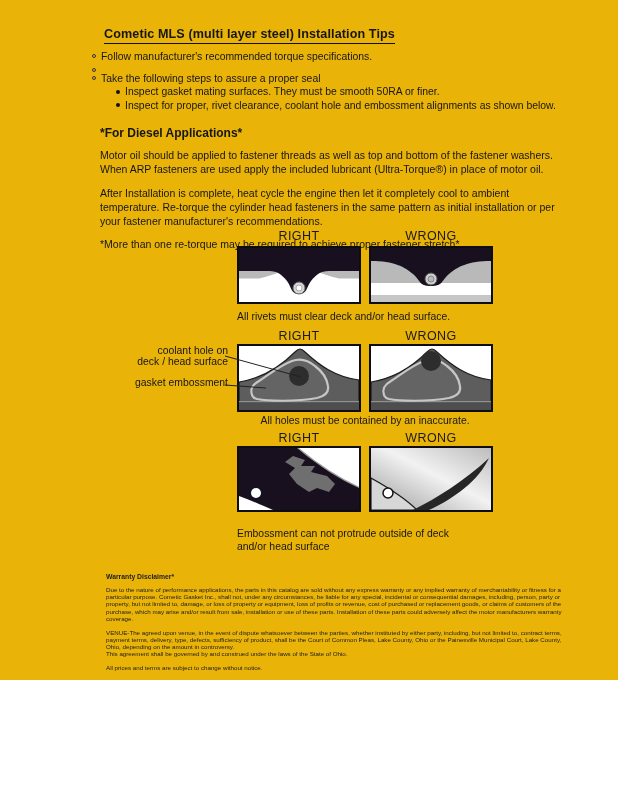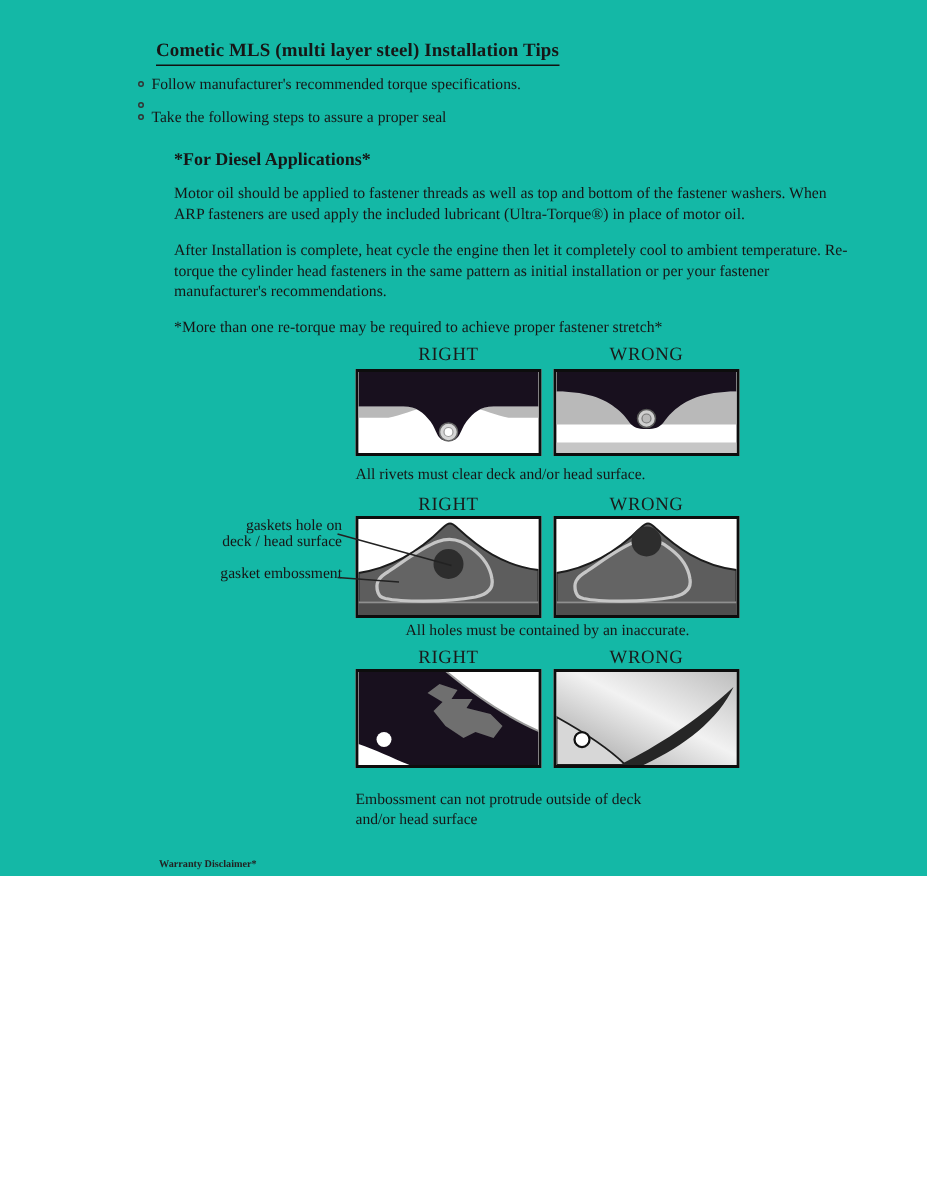--- a/index.html
+++ b/index.html
@@ -1,40 +1,40 @@
 <!DOCTYPE html>
 <html><head>
 <meta charset="utf-8">
 <style>
   * { margin:0; padding:0; box-sizing:border-box; }
   html,body { background:#fff; }
   .doc {
-    position:relative; width:618px; height:584px; background:#14b8a6;
-    font-family:Liberation Serif, serif; color:#161616; overflow:hidden;
+    position:relative; width:618px; height:680px; background:#eab308;
+    font-family:Liberation Sans, sans-serif; color:#161616; overflow:hidden;
   }
   
   .content { position:absolute; left:92px; top:24px; width:472px; }
   .title-wrap { margin-left:12px; margin-bottom:6px; }
   .doc-title {
     display:inline-block; font-size:12.6px; font-weight:bold;
     border-bottom:1.6px solid #111; padding-bottom:1.5px; letter-spacing:.1px;
   }
   .bullets { list-style:none; font-size:10.4px; line-height:13.6px; }
   .bullets li { display:flex; align-items:flex-start; }
   .b-circ {
     width:4px; height:4px; border:1px solid #333; border-radius:50%;
     flex:0 0 auto; margin:4.5px 5px 0 0;
   }
   .b-dot {
     width:4px; height:4px; background:#111; border-radius:50%;
     flex:0 0 auto; margin:4.5px 5px 0 0;
   }
   .subbullets { list-style:none; margin-left:24px; font-size:10.4px; line-height:13.6px; }
   .subbullets li { display:flex; align-items:flex-start; }
-  .diesel { margin-left:24px; margin-top:14px; width:455px; }
+  .diesel { margin-left:8px; margin-top:14px; width:455px; }
   .diesel-h { font-size:12px; font-weight:bold; margin-bottom:9px; }
   .diesel p { font-size:10.5px; line-height:13.8px; margin-bottom:10px; }
   
   .fig-label {
     position:absolute; width:124px; text-align:center;
     font-size:12.5px; font-weight:500; letter-spacing:.4px; color:#1a1a1a;
   }
   .fig-box {
     position:absolute; width:124px; border:2px solid #0d0d0d; background:#fff;
   }
@@ -64,20 +64,30 @@
         <span>Follow manufacturer's recommended torque specifications.</span>
       </li>
       <li>
         <span class="b-circ"></span>
       </li>
       <li>
         <span class="b-circ"></span>
         <span>Take the following steps to assure a proper seal</span>
       </li>
     </ul>
+    <ul class="subbullets">
+      <li>
+        <span class="b-dot"></span>
+        <span>Inspect gasket mating surfaces.  They must be smooth 50RA or finer.</span>
+      </li>
+      <li>
+        <span class="b-dot"></span>
+        <span>Inspect for proper, rivet clearance, coolant hole and embossment alignments as shown below.</span>
+      </li>
+    </ul>
 
     <div class="diesel">
       <div class="diesel-h">*For Diesel Applications*</div>
       <p>Motor oil should be applied to fastener threads as well as top and bottom of the fastener washers. When ARP fasteners are used apply the included lubricant (Ultra-Torque®) in place of motor oil.</p>
       <p>After Installation is complete, heat cycle the engine then let it completely cool to ambient temperature. Re-torque the cylinder head fasteners in the same pattern as initial installation or per your fastener manufacturer's recommendations.</p>
       <p>*More than one re-torque may be required to achieve proper fastener stretch*</p>
     </div>
   </div>
 
   <div class="fig-label" style="left:237px; top:229px;">RIGHT</div>
@@ -102,21 +112,21 @@
       <circle cx="60" cy="31" r="6" fill="#cfcfcf" stroke="#555" stroke-width="1"></circle>
       <circle cx="60" cy="31" r="3" fill="#b9b9b9" stroke="#777" stroke-width="0.8"></circle>
     </svg>
   </div>
   <div class="fig-caption" style="left:237px; top:311px;">All rivets must clear deck and/or head surface.</div>
 
   <div class="fig-label" style="left:237px; top:329px;">RIGHT</div>
   <div class="fig-label" style="left:369px; top:329px;">WRONG</div>
 
   <div class="ann" style="top:345px;">
-    <span>gaskets hole on</span><br>
+    <span>coolant hole on</span><br>
     <span>deck / head surface</span>
   </div>
   <div class="ann" style="top:377px;">
     <span>gasket embossment</span>
   </div>
 
   <div class="fig-box" style="left:237px; top:344px;">
     <svg width="120" height="64" viewBox="0 0 120 64">
       <rect width="120" height="64" fill="#ffffff"></rect>
       <path d="M0,36 C26,32 44,18 56,6 C60,2 62,2 66,6 C80,19 96,31 120,34 V64 H0 Z" fill="#5d5d5d" stroke="#1c1c1c" stroke-width="1.2"></path>

